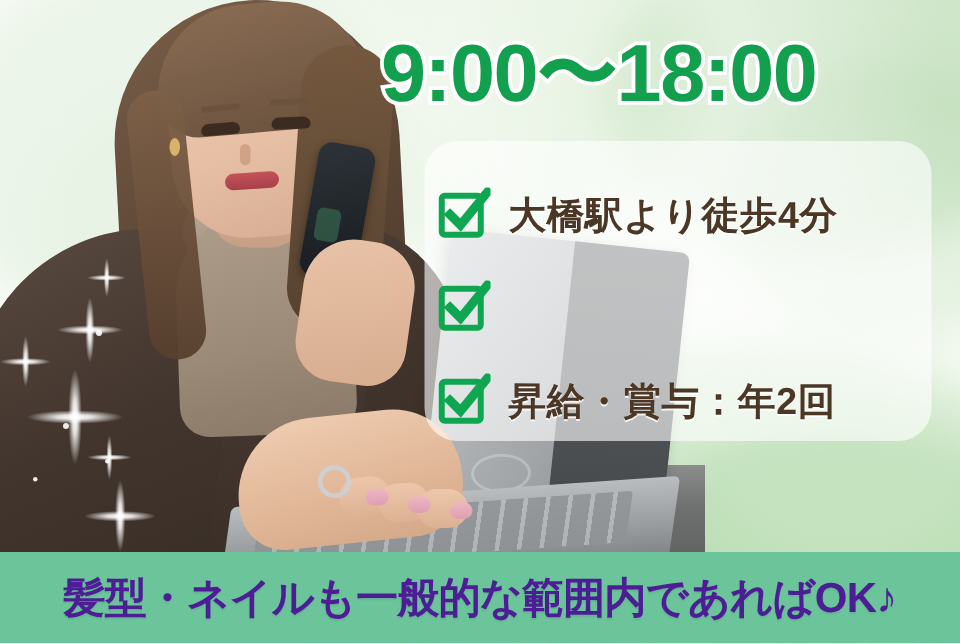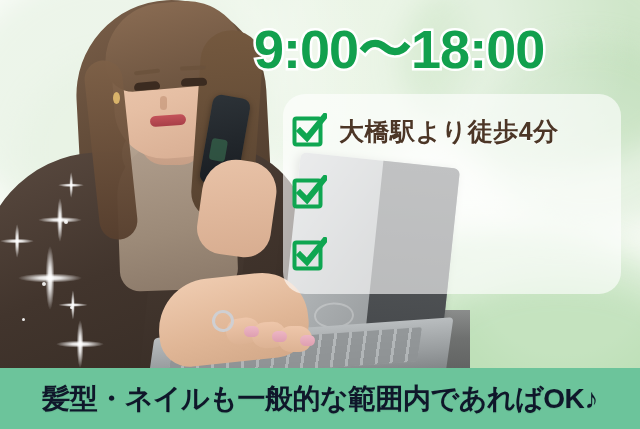--- a/index.html
+++ b/index.html
@@ -141,37 +141,37 @@
     -webkit-text-stroke:5px #ffffff;paint-order:stroke fill;
     text-shadow:0 0 3px rgba(255,255,255,.9);
     margin-left:32px;
   }
 
   
   .panel{
     position:absolute;left:283px;top:94px;width:338px;height:200px;
     background:rgba(255,255,255,.62);border-radius:22px;
   }
-  .list{position:absolute;left:291px;top:100px;width:330px;}
+  .list{position:absolute;left:291px;top:112px;width:330px;}
   .item{display:flex;align-items:center;height:62px;}
   .cb{position:relative;width:36px;height:36px;flex:0 0 36px;margin-right:12px;}
   .cb svg{display:block;}
   .item-label{
     font-size:25px;font-weight:700;color:#4c3626;white-space:nowrap;
     letter-spacing:.5px;
     text-shadow:0 1px 0 rgba(255,255,255,.8);
   }
 
   
   .bottom{
     position:absolute;left:0;bottom:0;width:640px;height:61px;
     background:#6cc49b;display:flex;align-items:center;justify-content:center;
   }
   .bottom-text{
-    font-size:28px;font-weight:700;color:#0f172a;white-space:nowrap;letter-spacing:-.5px;
+    font-size:28px;font-weight:700;color:#4c1d95;white-space:nowrap;letter-spacing:-.5px;
     text-shadow:0 1px 1px rgba(0,0,0,.07);
   }
 </style>
 </head>
 <body>
 
 <div class="banner">
 
   <div class="bg-base">
     <div class="wc wc1"></div>
@@ -262,20 +262,21 @@
       </span>
     </div>
 
     <div class="item">
       <span class="cb">
         <svg width="36" height="36" viewBox="0 0 36 36">
           <rect x="3.5" y="5.5" width="26" height="26" rx="2" fill="none" stroke="#0fa651" stroke-width="4"></rect>
           <path d="M9 18 L16 25 L34 3" fill="none" stroke="#0fa651" stroke-width="6" stroke-linecap="square"></path>
         </svg>
       </span>
+      <span class="item-label">昇給・賞与：年2回</span>
     </div>
 
   </div>
 
   <div class="bottom">
     <span class="bottom-text">髪型・ネイルも一般的な範囲内であればOK♪</span>
   </div>
 
 </div>
 

